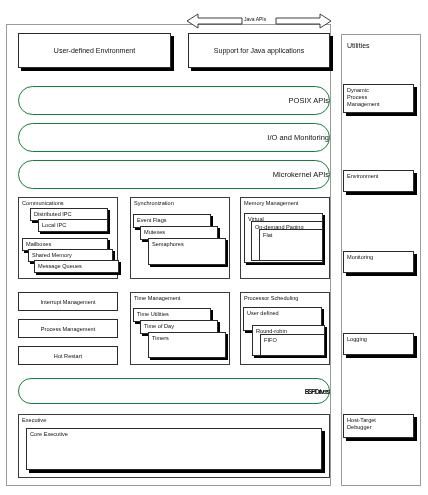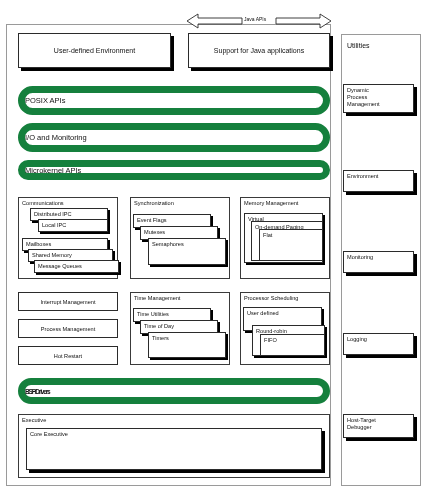--- a/index.html
+++ b/index.html
@@ -46,25 +46,25 @@
     box-sizing: border-box;
     background: #ffffff;
     border: 1px solid #3a3a3a;
   }
 
   
   .pill {
     position: absolute;
     box-sizing: border-box;
     background: #ffffff;
-    border: 7px solid #15803d;
+    border: 1px solid #15803d;
     border-radius: 17px;
     display: flex;
     align-items: center;
-    justify-content: flex-start;
+    justify-content: flex-end;
   }
 
   
   .lbl {
     position: absolute;
     font-size: 6px;
     line-height: 7.5px;
     color: #111111;
     white-space: pre-line;
   }
@@ -128,21 +128,21 @@
 </div>
 
 <div class="pill" style="left:18px; top:86px; width:312px; height:29px;">
   <span class="pill-text">POSIX APIs</span>
 </div>
 
 <div class="pill" style="left:18px; top:123px; width:312px; height:29px;">
   <span class="pill-text">I/O and Monitoring</span>
 </div>
 
-<div class="pill" style="left:18px; top:160px; width:312px; height:20px;">
+<div class="pill" style="left:18px; top:160px; width:312px; height:29px;">
   <span class="pill-text">Microkernel APIs</span>
 </div>
 
 <div class="group" style="left:18px; top:197px; width:100px; height:82px;">
   <span class="lbl-tl">Communications</span>
 </div>
 <div class="box shadow-sm" style="left:30px; top:208px; width:78px; height:13px;">
   <span class="lbl-tl">Distributed IPC</span>
 </div>
 <div class="box shadow-sm" style="left:38px; top:219px; width:70px; height:13px;">

